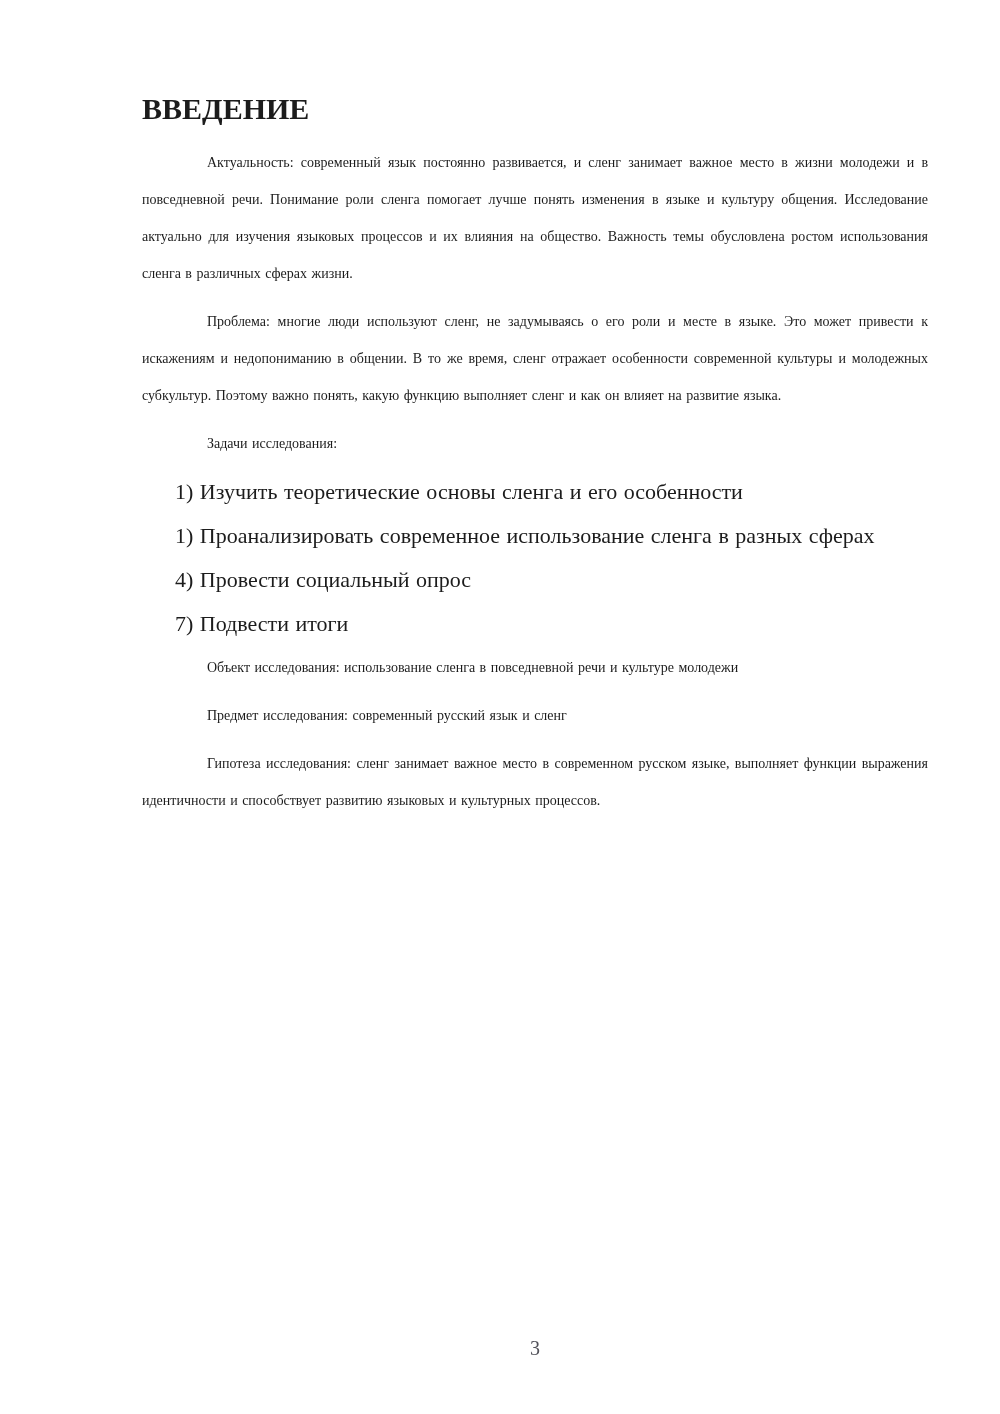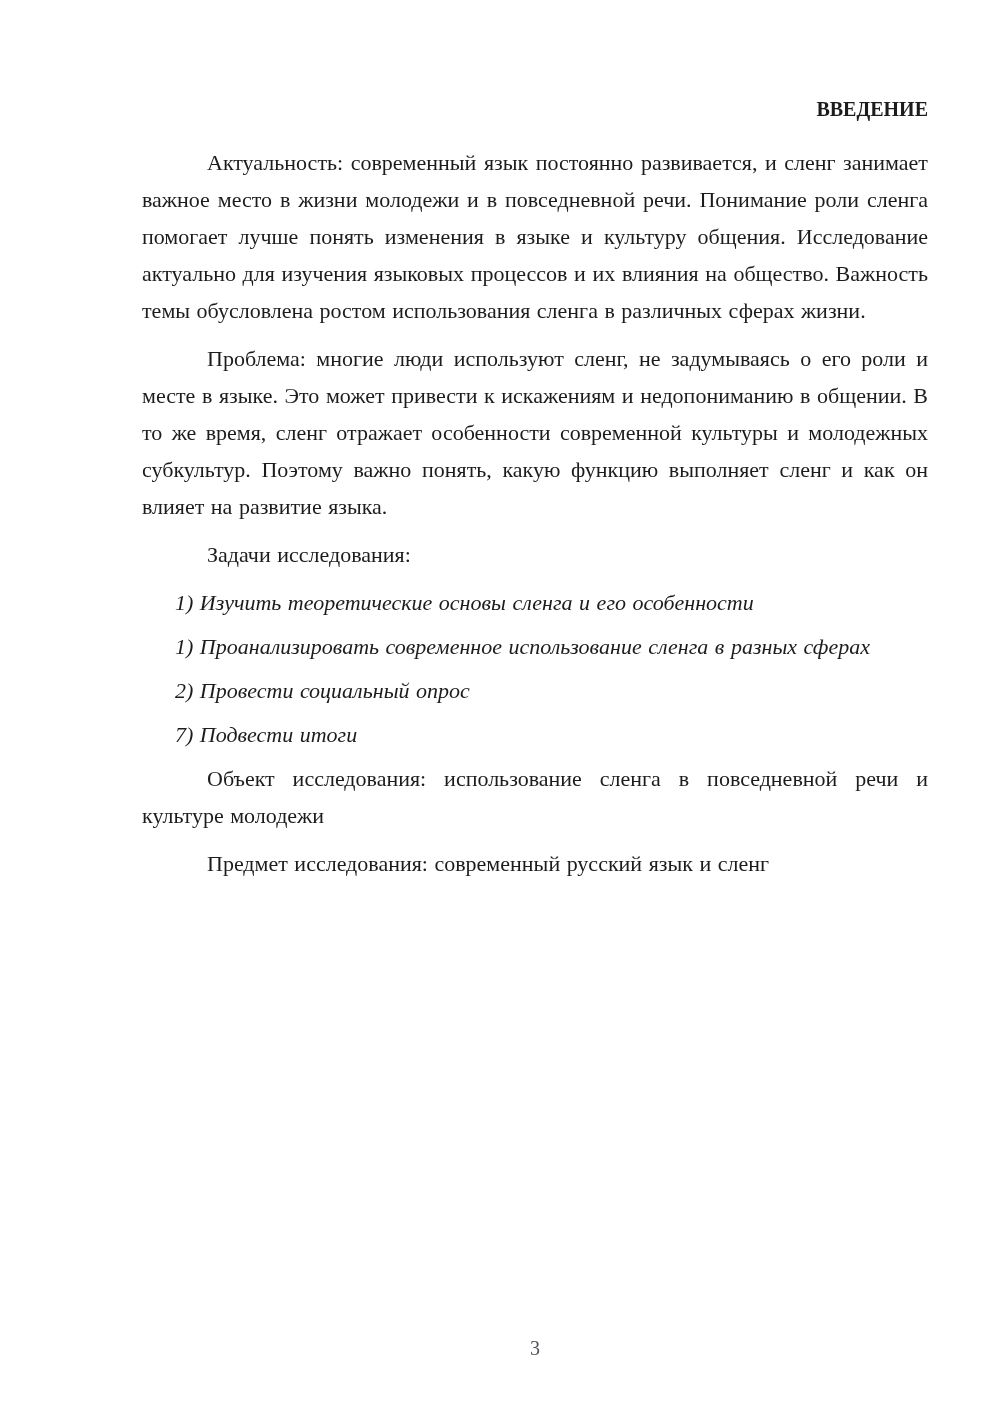--- a/index.html
+++ b/index.html
@@ -16,42 +16,41 @@
     color: #1c1c1c;
     overflow: hidden;
   }
   .content {
     position: absolute;
     left: 142px;
     right: 72px;
     top: 94px;
   }
   .doc-title {
-    font-size: 20px;
+    font-size: 30px;
     font-weight: bold;
-    text-align: right;
+    text-align: left;
     line-height: 30px;
     margin: 0 0 20px 0;
   }
   .para {
-    font-size: 22px;
+    font-size: 14px;
     line-height: 37px;
     text-align: justify;
     text-indent: 65px;
     margin: 0 0 11px 0;
     word-spacing: 1px;
   }
   .task {
     font-size: 22px;
     line-height: 37px;
     text-align: justify;
     text-indent: 33px;
     margin: 7px 0 7px 0;
     word-spacing: 1px;
-    font-style: italic;
   }
   .task-list {
     margin-bottom: 4px;
   }
   .page-number {
     position: absolute;
     left: 142px;
     right: 72px;
     bottom: 54px;
     text-align: center;
@@ -70,25 +69,26 @@
     <p class="para">Актуальность: современный язык постоянно развивается, и сленг занимает важное место в жизни молодежи и в повседневной речи. Понимание роли сленга помогает лучше понять изменения в языке и культуру общения. Исследование актуально для изучения языковых процессов и их влияния на общество. Важность темы обусловлена ростом использования сленга в различных сферах жизни.</p>
 
     <p class="para">Проблема: многие люди используют сленг, не задумываясь о его роли и месте в языке. Это может привести к искажениям и недопониманию в общении. В то же время, сленг отражает особенности современной культуры и молодежных субкультур. Поэтому важно понять, какую функцию выполняет сленг и как он влияет на развитие языка.</p>
 
 
     <p class="para">Задачи исследования:</p>
 
     <div class="task-list">
       <p class="task">1) Изучить теоретические основы сленга и его особенности</p>
       <p class="task">1) Проанализировать современное использование сленга в разных сферах</p>
-      <p class="task">2) Провести социальный опрос</p>
+      <p class="task">4) Провести социальный опрос</p>
       <p class="task">7) Подвести итоги</p>
     </div>
 
     <p class="para">Объект исследования: использование сленга в повседневной речи и культуре молодежи</p>
 
     <p class="para">Предмет исследования: современный русский язык и сленг</p>
 
+    <p class="para">Гипотеза исследования: сленг занимает важное место в современном русском языке, выполняет функции выражения идентичности и способствует развитию языковых и культурных процессов.</p>
 
   </div>
 
   <div class="page-number">3</div>
 </div>
 
 </body></html>

